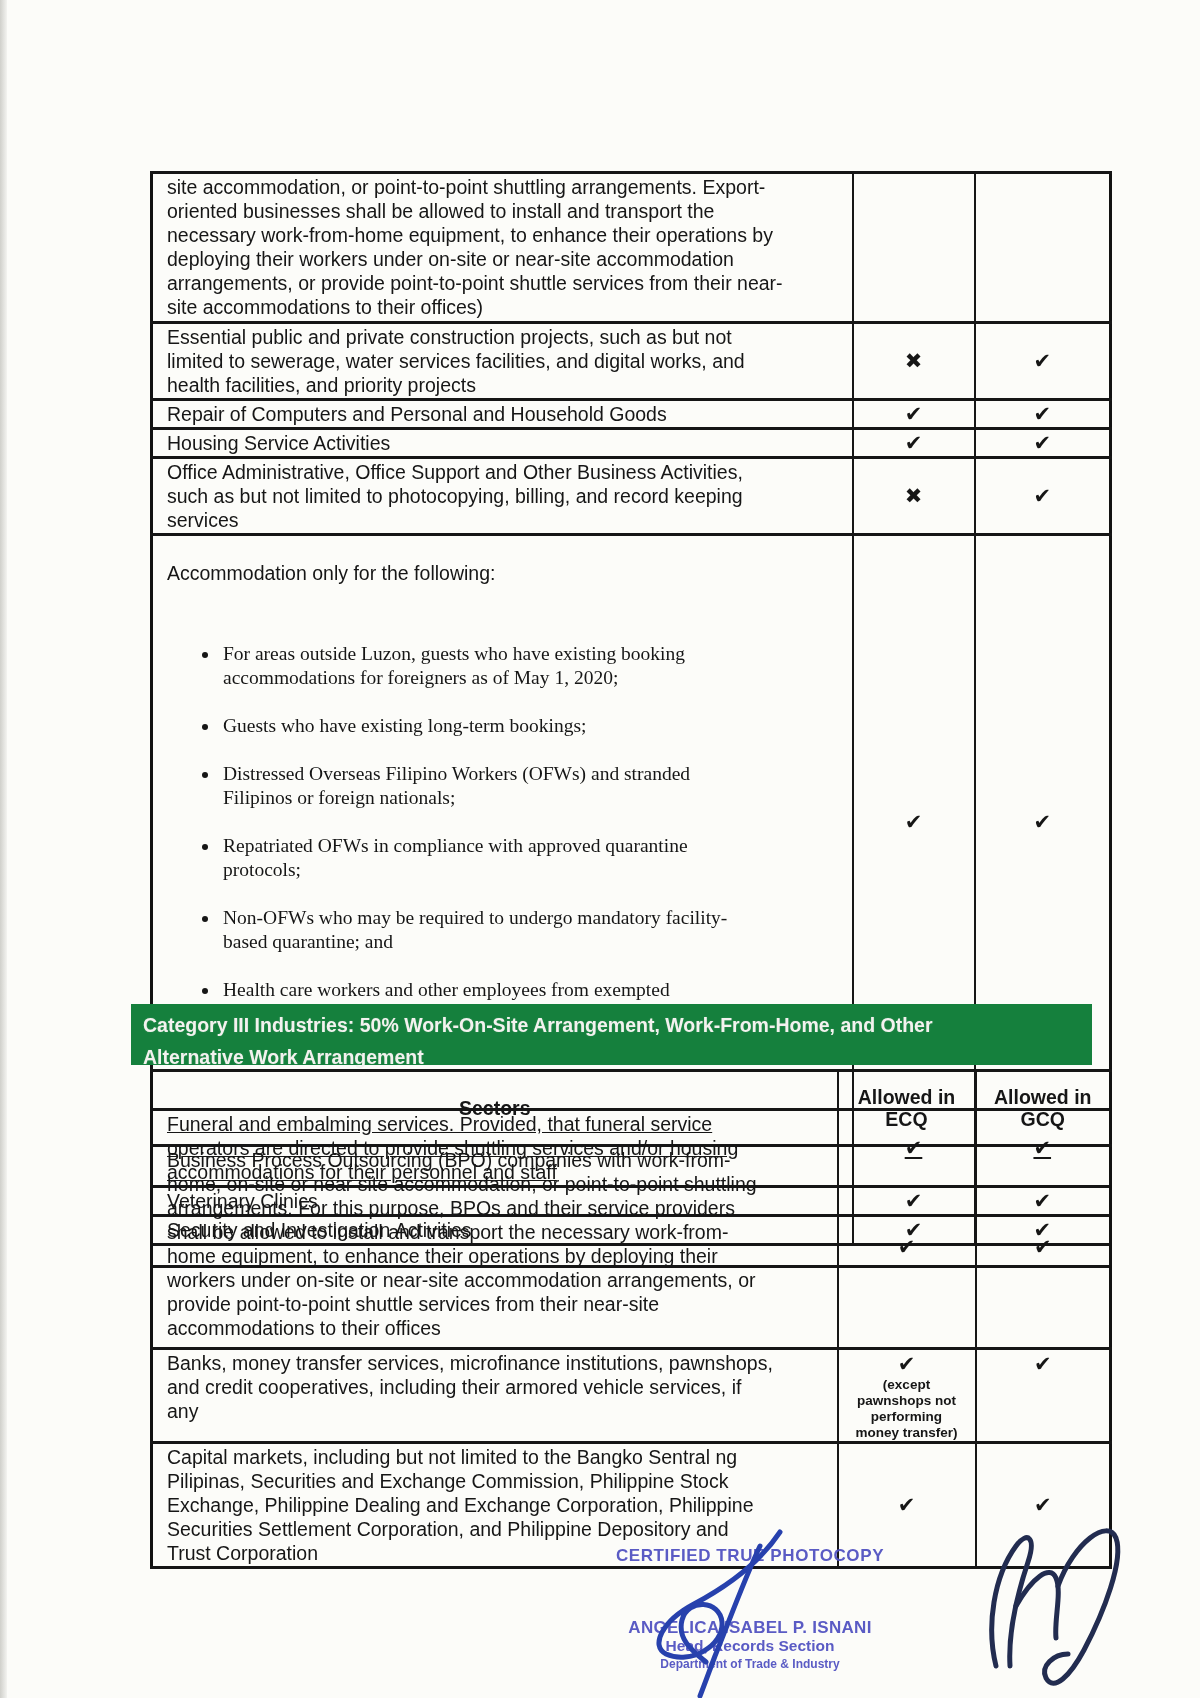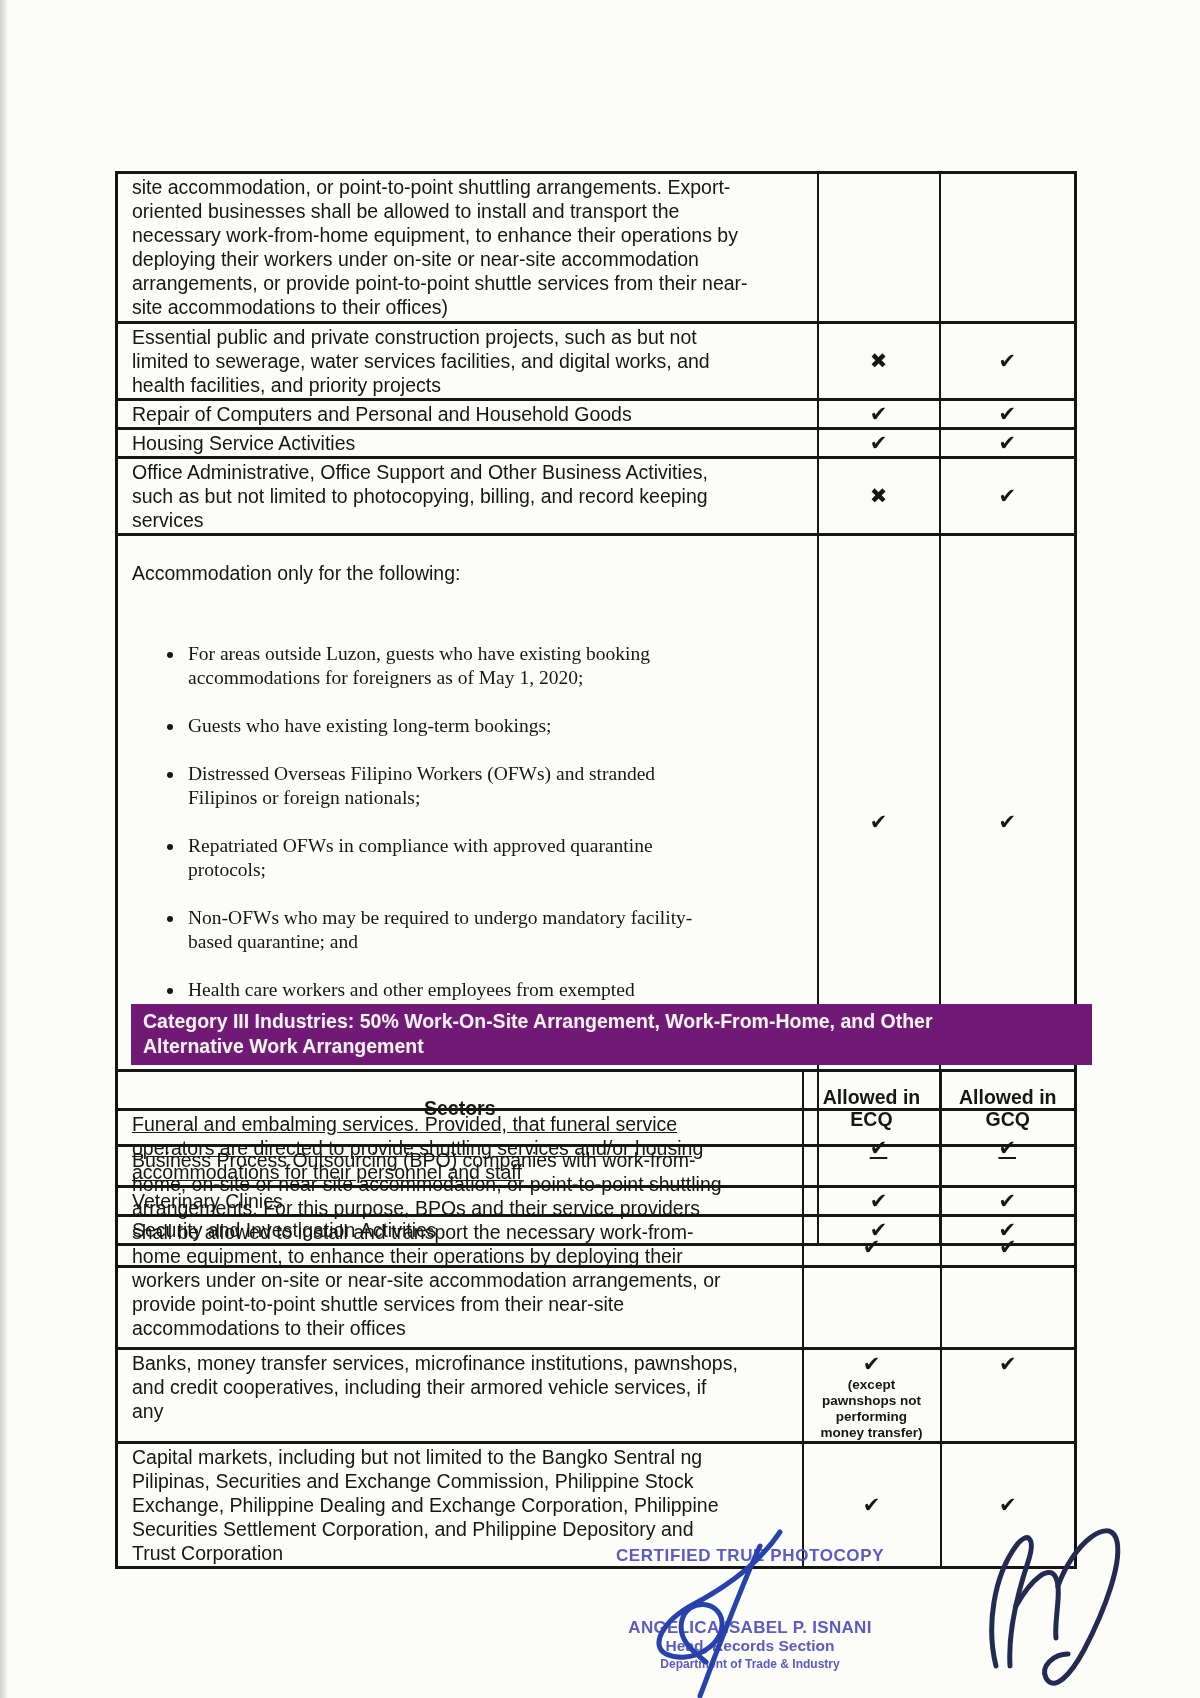--- a/index.html
+++ b/index.html
@@ -10,21 +10,21 @@
     font-family:"Liberation Sans","DejaVu Sans",sans-serif;
     color:#161616;
     overflow:hidden;
   }
   .scan-edge{
     position:absolute;left:0;top:0;width:7px;height:100%;
     background:linear-gradient(to right,#b8b8b2,#efefec);
     opacity:.65;
   }
   table.tbl{
-    position:absolute;left:115px;width:959px;
+    position:absolute;left:150px;width:959px;
     border-collapse:collapse;table-layout:fixed;
     font-size:19.5px;line-height:24px;
   }
   .tbl td,.tbl th{
     border:2px solid #161616;
     border-top-width:3px;border-bottom-width:3px;
     box-sizing:border-box;
   }
   .tbl{border:3px solid #121212;}
   td.txt{vertical-align:top;padding:1px 8px 1px 14px;white-space:pre-line;}
@@ -38,23 +38,23 @@
   tr.r1{height:150px;} tr.r2{height:75px;} tr.r3{height:28px;margin-left:48px;} tr.r4{height:27px;margin-left:7px;}
   tr.r5{height:75px;} tr.r6{height:325px;} tr.r7{height:74px;text-decoration:underline;} tr.r8{height:26px;}
   tr.r9{height:25px;} tr.rempty{height:22px;}
   tr.h2{height:48px;} tr.q1{height:203px;} tr.q2{height:90px;} tr.q3{height:125px;}
   .t2 th{font-weight:700;text-align:center;vertical-align:middle;line-height:22px;padding:14px 6px;}
   ul.bullets{margin:9px;padding-left:44px;list-style:disc outside;font-family:Liberation Serif, serif;}
   ul.bullets li{white-space:pre-line;padding-left:3px;}
   .cat-bar{
     position:absolute;left:131px;top:1004px;width:961px;height:61px;
     box-sizing:border-box;
-    background:#701a75;
+    background:#15803d;
     color:#f3f2ef;
-    font-weight:700;font-size:19.5px;line-height:25px;
+    font-weight:700;font-size:19.5px;line-height:32px;
     padding:5px 12px;
     white-space:pre-line;
     text-shadow:0 0 2px rgba(255,255,255,.15);
   }
   .stamp{
     position:absolute;left:570px;top:1546px;width:360px;
     text-align:center;
     color:#4d4ec0;
     opacity:.92;
     font-weight:700;

